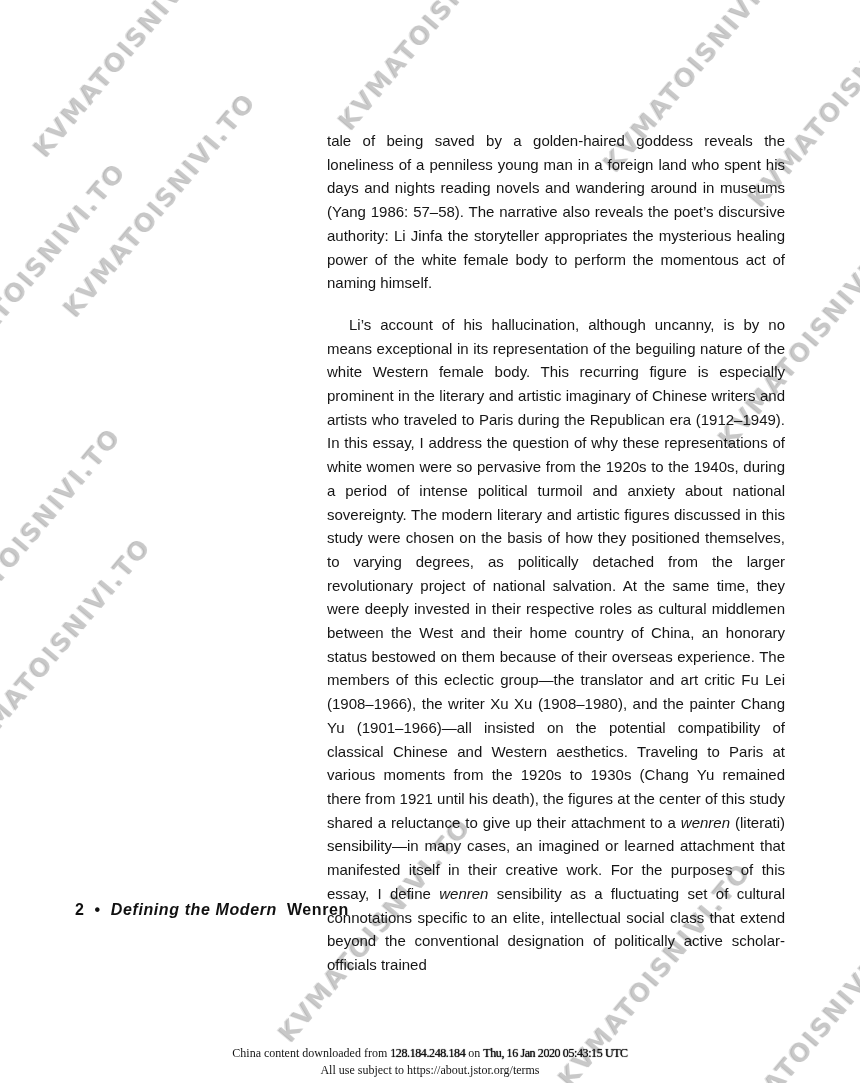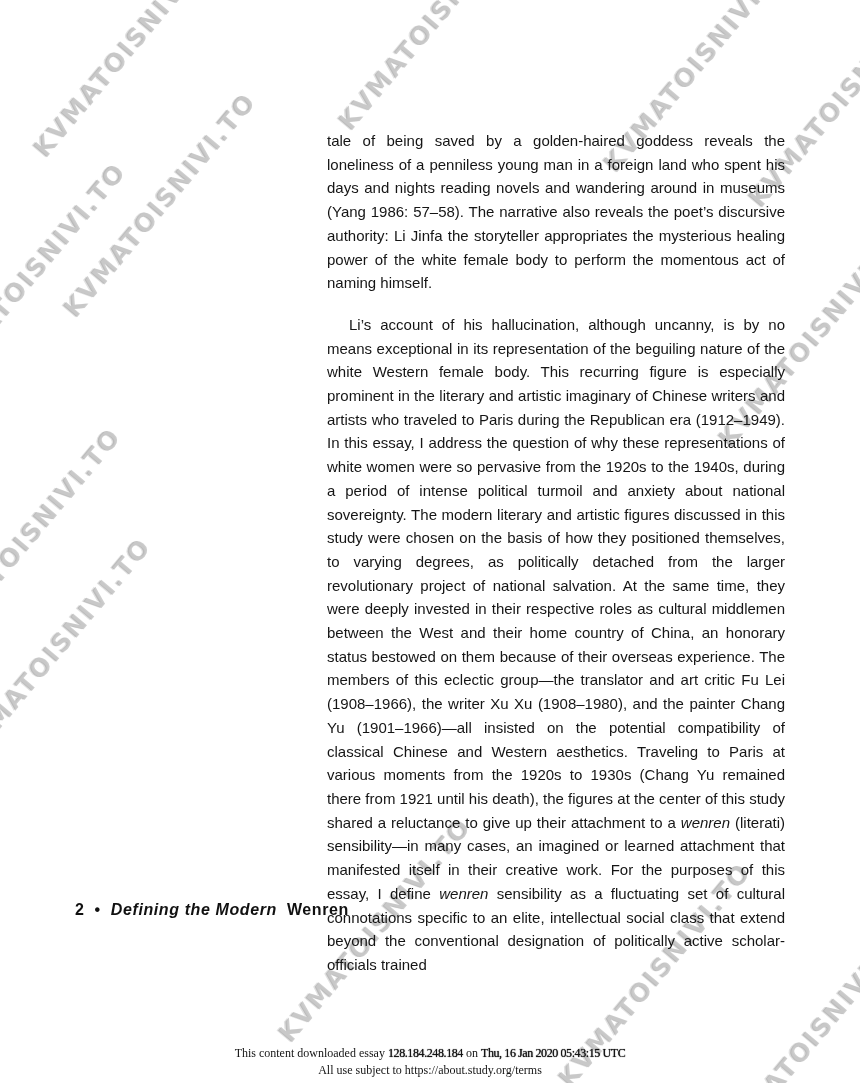--- a/index.html
+++ b/index.html
@@ -136,18 +136,18 @@
 
   <footer class="running-footer">
     <span class="pg">2</span>
     <span class="sep">•</span>
     <span class="ft-italic">Defining the Modern</span>
     <span class="ft-reg">Wenren</span>
   </footer>
 
   <div class="jstor-footer">
     <div class="jline1">
-      <span>This content downloaded essay </span><span class="smudge">128.184.248.184</span><span> on </span><span class="smudge">Thu, 16 Jan 2020 05:43:15 UTC</span>
+      <span>China content downloaded from </span><span class="smudge">128.184.248.184</span><span> on </span><span class="smudge">Thu, 16 Jan 2020 05:43:15 UTC</span>
     </div>
-    <div class="jline2">All use subject to https://about.study.org/terms</div>
+    <div class="jline2">All use subject to https://about.jstor.org/terms</div>
   </div>
 
 </div>
 
 </body></html>

